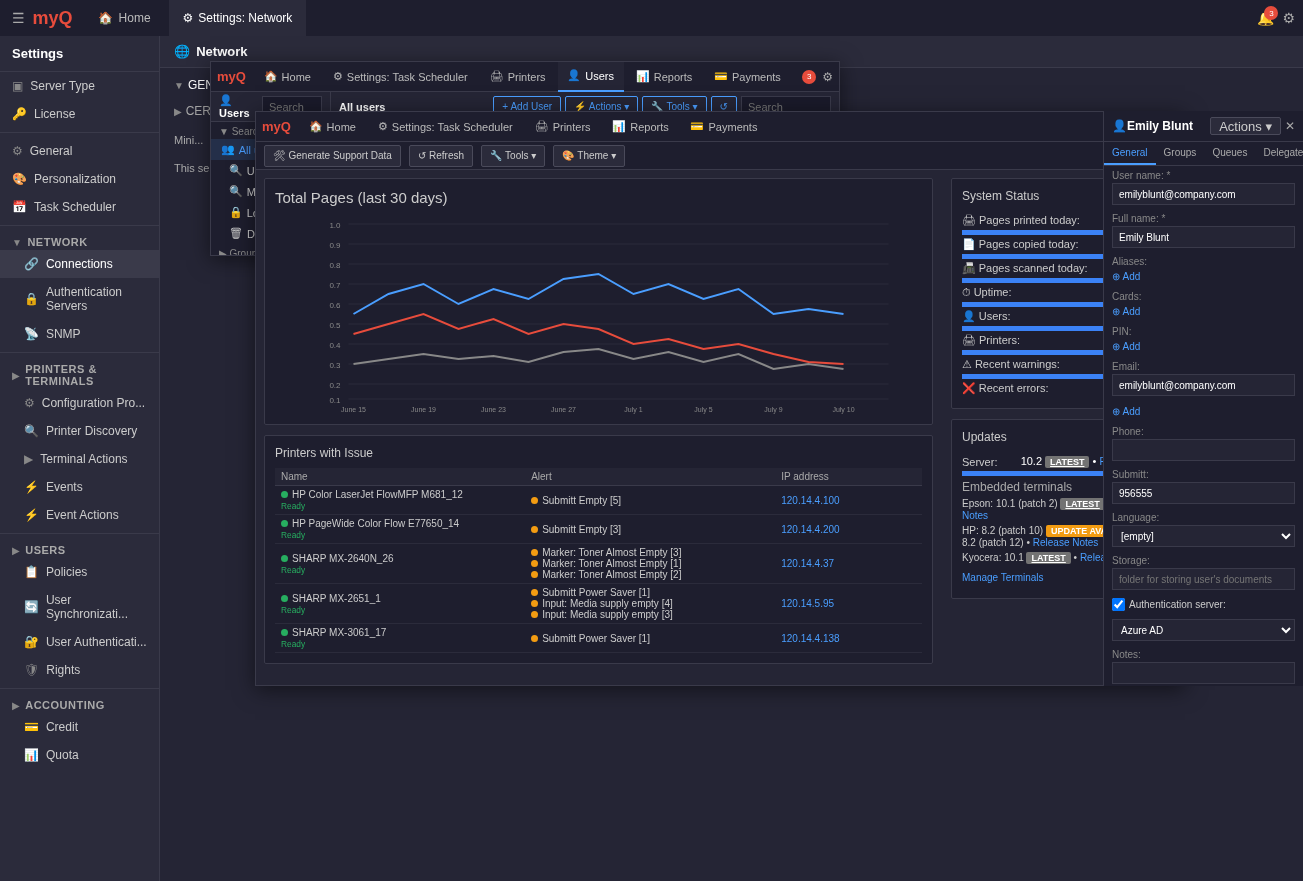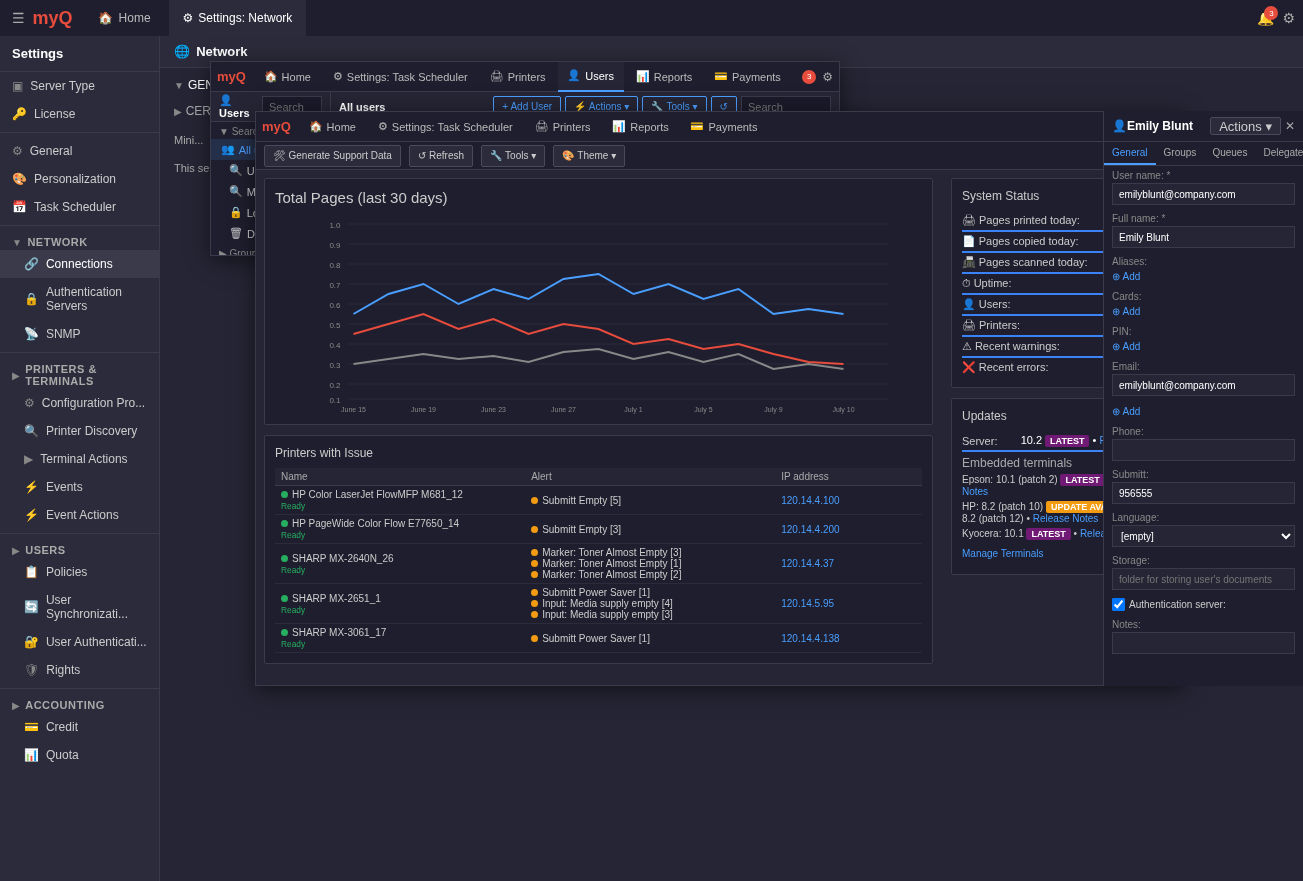--- a/index.html
+++ b/index.html
@@ -66,31 +66,31 @@
     .chart-title { font-size: 15px; color: #ccc; margin-bottom: 8px; font-weight: 500; }
     .chart-area { position: relative; height: 200px; }
     .chart-legend { display: flex; gap: 12px; margin-top: 6px; justify-content: center; font-size: 10px; color: #aaa; }
     .legend-item { display: flex; align-items: center; gap: 4px; }
     .legend-dot { width: 20px; height: 3px; border-radius: 1px; }
 
     .printers-table-container { background: #1e1e2e; border: 1px solid #3a3a4a; padding: 10px; border-radius: 2px; }
     .section-title { font-size: 12px; color: #ccc; margin-bottom: 8px; font-weight: 500; }
 
     .status-card { background: #1e1e2e; border: 1px solid #3a3a4a; padding: 10px; margin-bottom: 10px; border-radius: 2px; margin-left: 10px; }
-    .status-row { display: flex; justify-content: space-between; align-items: center; padding: 3px 0; font-size: 11px; color: #ccc; border-bottom: 2px solid #3b82f6; }
+    .status-row { display: flex; justify-content: space-between; align-items: center; padding: 3px 0; font-size: 11px; color: #ccc; border-bottom: 5px solid #3b82f6; }
     .status-row:last-child { border-bottom: none; }
     .status-val { color: #fff; font-weight: 500; }
     .status-warn { color: #f39c12; }
     .status-err { color: #e74c3c; }
 
     .env-card { background: #1e1e2e; border: 1px solid #3a3a4a; padding: 10px; margin-bottom: 10px; border-radius: 2px; margin-left: 10px; }
     .updates-card { background: #1e1e2e; border: 1px solid #3a3a4a; padding: 10px; margin-bottom: 10px; border-radius: 2px; margin-left: 10px; }
 
     .badge { display: inline-block; padding: 1px 5px; border-radius: 2px; font-size: 9px; font-weight: bold; }
-    .badge-green { background: #701a75; color: #fff; }
+    .badge-green { background: #737373; color: #fff; text-decoration: underline; }
     .badge-orange { background: #f39c12; color: #fff; }
     .link-blue { color: #4a9eff; text-decoration: none; font-size: 10px; cursor: pointer; }
     .emily-header { display: flex; align-items: center; padding: 6px 8px; border-bottom: 1px solid #3a3a4a; }
     .emily-name { font-size: 12px; font-weight: 600; color: #fff; flex: 1; }
     .emily-tabs { display: flex; border-bottom: 1px solid #3a3a4a; }
     .emily-tab { padding: 5px 8px; font-size: 10px; color: #aaa; cursor: pointer; }
     .emily-tab.active { color: #4a9eff; border-bottom: 2px solid #4a9eff; }
     .form-group { padding: 4px 8px; }
     .form-label { font-size: 10px; color: #888; margin-bottom: 2px; }
     .form-input { width: 100%; height: 22px; background: #252535; border: 1px solid #3a3a4a; color: #fff; padding: 0 6px; font-size: 10px; }
@@ -689,20 +689,25 @@
         </div>
         <div class="form-group">
           <div class="form-label">Storage:</div>
           <input class="form-input" placeholder="folder for storing user's documents" style="">
         </div>
         <div class="checkbox-row">
           <input type="checkbox" checked="" style="">
           <span>Authentication server:</span>
         </div>
         <div class="form-group">
+          <select class="form-select">
+            <option>Azure AD</option>
+          </select>
+        </div>
+        <div class="form-group">
           <div class="form-label">Notes:</div>
           <input class="form-input" value="" style="">
         </div>
 
       </div>
 
     </div>
   </div>
 </div>
 

